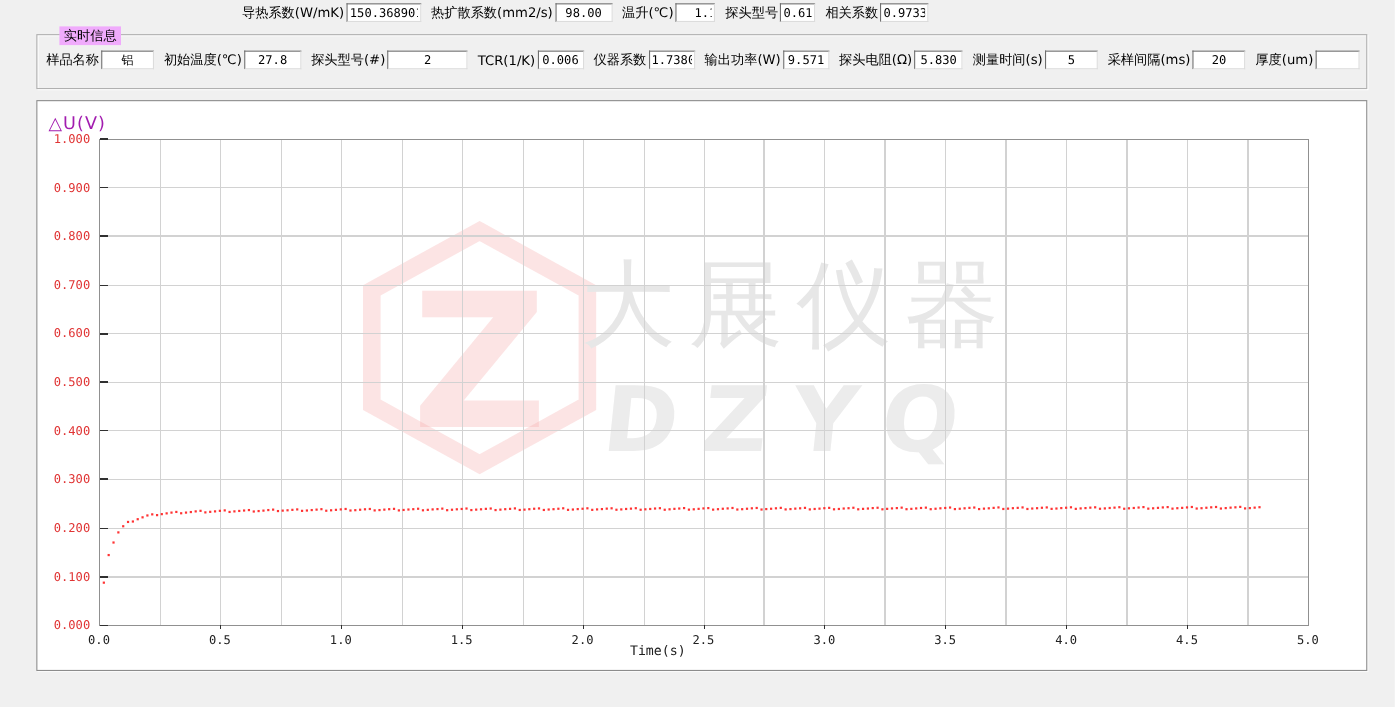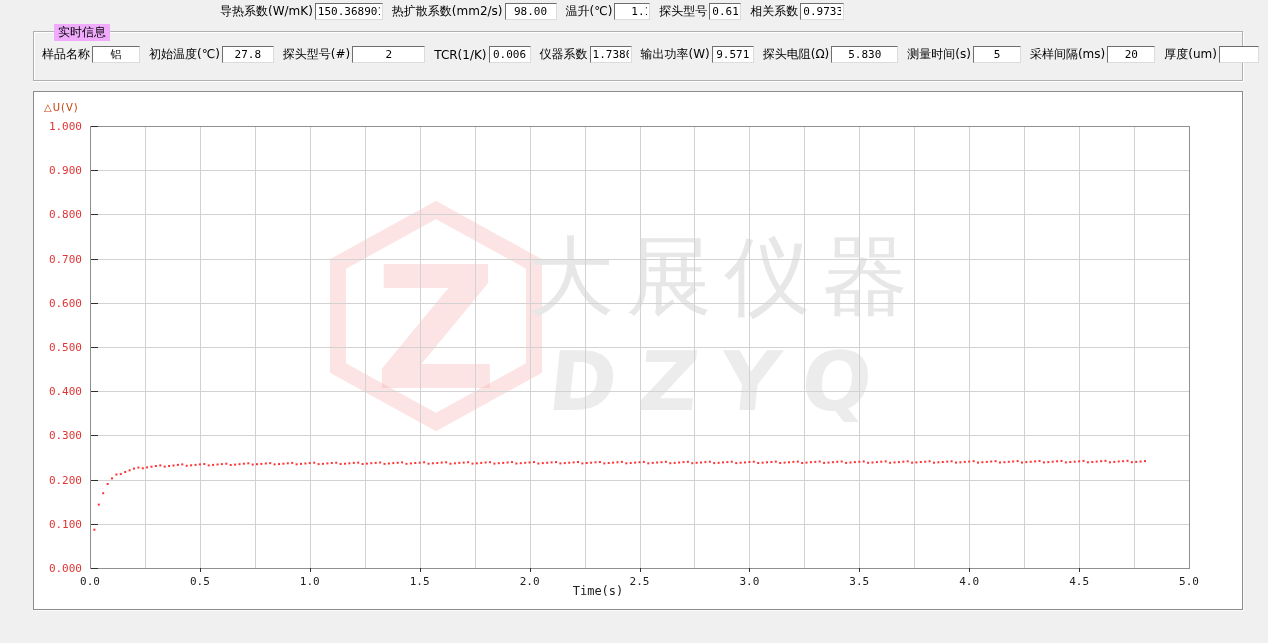--- a/index.html
+++ b/index.html
@@ -38,21 +38,21 @@
   #rt-row { left:8px; top:14px; }
   #chart-panel {
     position:absolute; left:33px; top:91px; width:1210px; height:519px;
     background:#ffffff;
     border:1px solid #8c8c8c;
     box-shadow: 1px 1px 0 #fafafa;
   }
   #chart-svg { position:absolute; left:0; top:0; }
   #y-axis-title {
     position:absolute; left:44px; top:102px;
-    color:#c2410c; font-size:10px; letter-spacing:1px;
+    color:#a21caf; font-size:16px; letter-spacing:1px;
   }
   #x-axis-title {
     position:absolute; left:538px; top:584px; width:120px;
     text-align:center; color:#202020; font-size:12px;
     font-family:"DejaVu Sans Mono", monospace;
   }
 </style>
 </head>
 <body>
 
@@ -101,21 +101,21 @@
       <span class="fieldpair">
         <span class="fieldlabel">仪器系数</span>
         <input class="fieldbox" type="text" readonly="" value="1.7380" style="width: 42px; text-align: center;">
       </span>
       <span class="fieldpair">
         <span class="fieldlabel">输出功率(W)</span>
         <input class="fieldbox" type="text" readonly="" value="9.571" style="width: 42px; text-align: center;">
       </span>
       <span class="fieldpair">
         <span class="fieldlabel">探头电阻(Ω)</span>
-        <input class="fieldbox" type="text" readonly="" value="5.830" style="width: 67px; text-align: center;">
+        <input class="fieldbox" type="text" readonly="" value="5.830" style="width: 44px; text-align: center;">
       </span>
       <span class="fieldpair">
         <span class="fieldlabel">测量时间(s)</span>
         <input class="fieldbox" type="text" readonly="" value="5" style="width: 48px; text-align: center;">
       </span>
       <span class="fieldpair">
         <span class="fieldlabel">采样间隔(ms)</span>
         <input class="fieldbox" type="text" readonly="" value="20" style="width: 48px; text-align: center;">
       </span>
       <span class="fieldpair">

